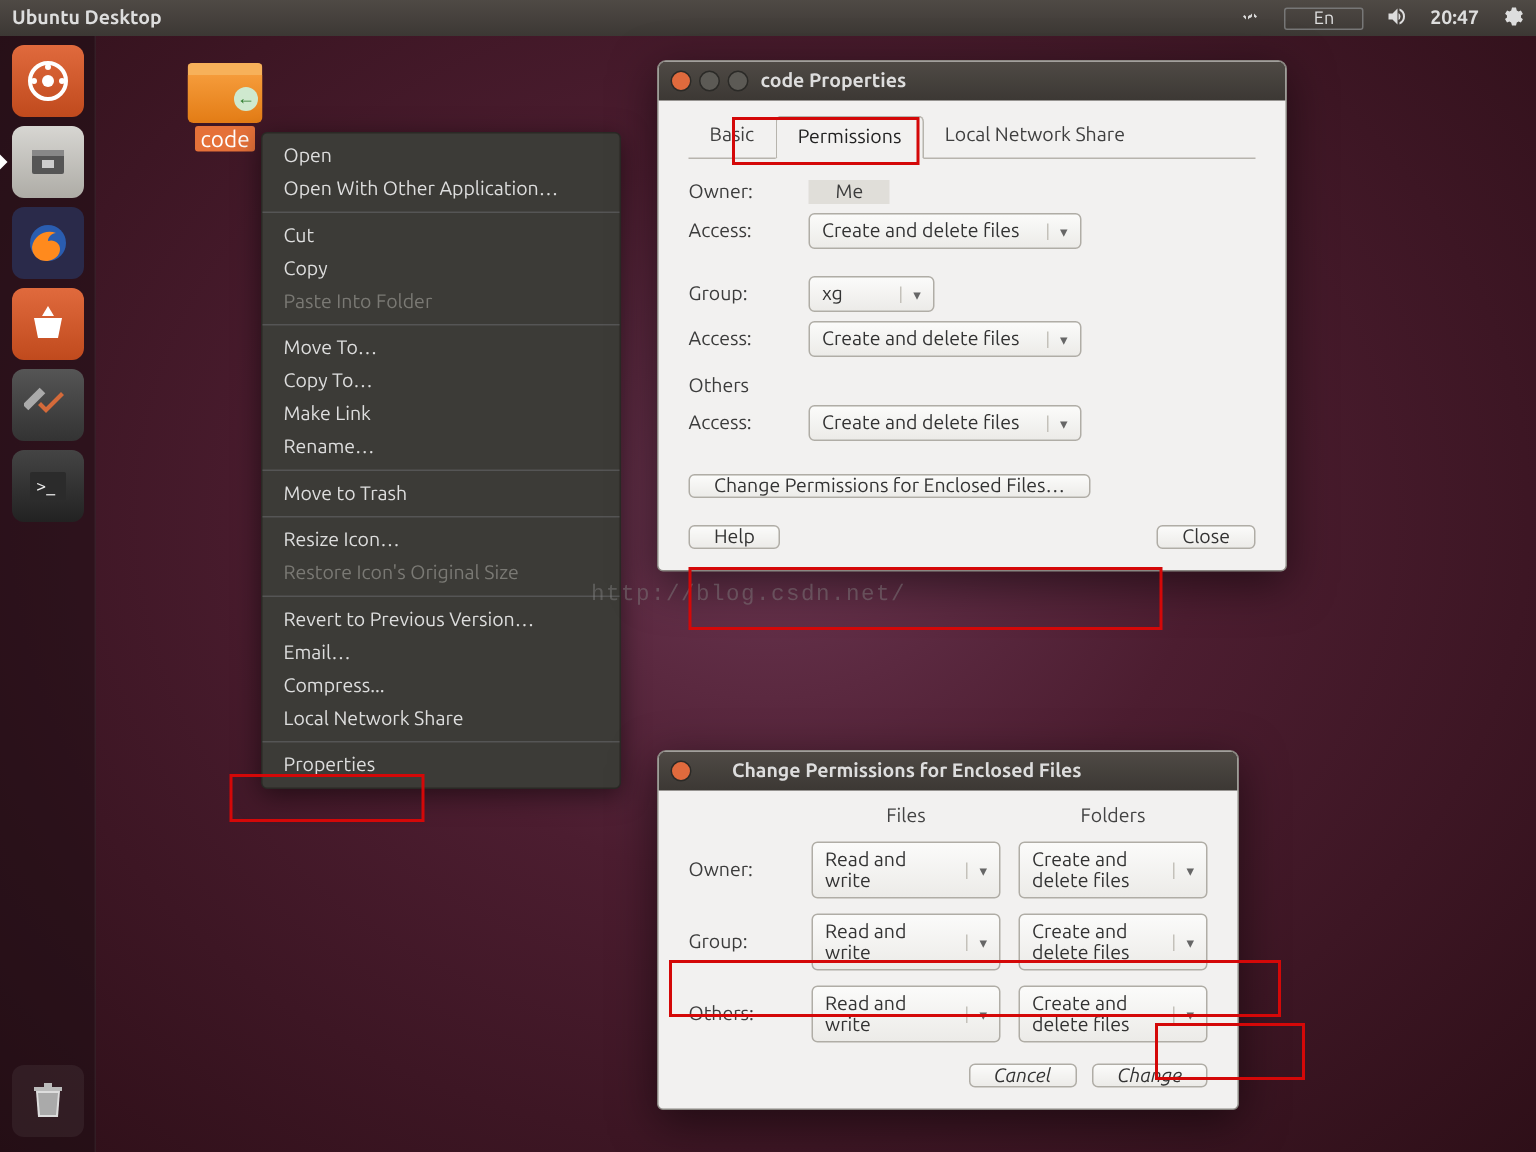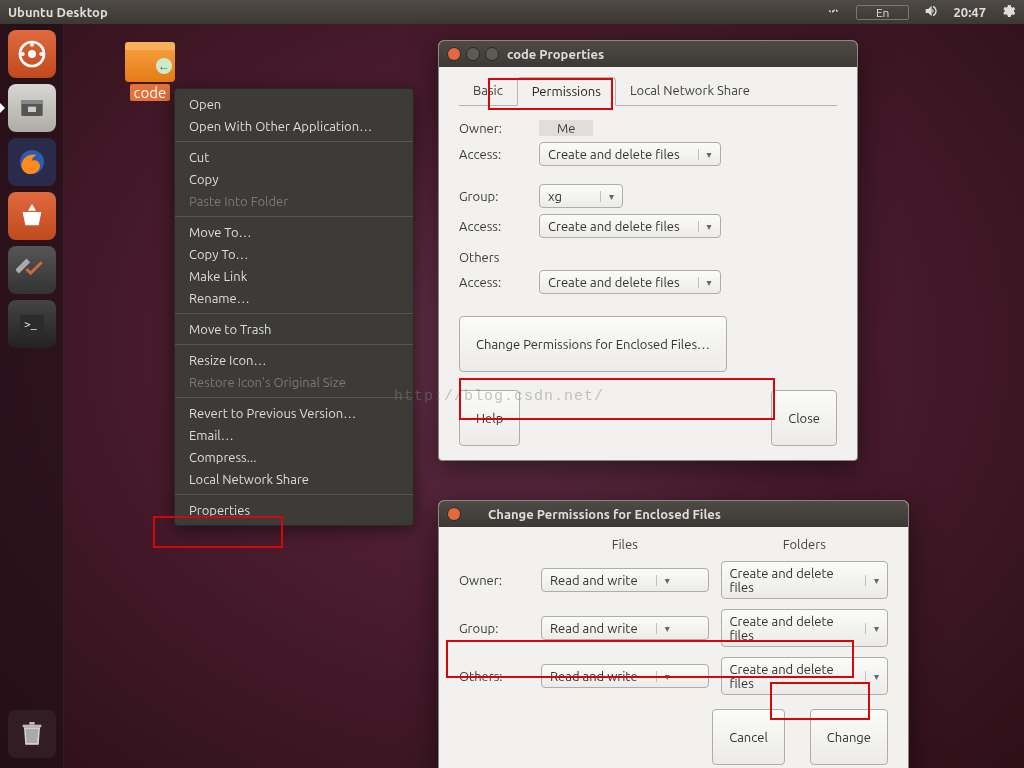--- a/index.html
+++ b/index.html
@@ -56,29 +56,29 @@
   .tabs { display:flex; border-bottom:1px solid #b7b4ad; margin-bottom:14px; }
   .tab { padding:6px 14px 7px; margin-bottom:-1px; color:#404040; }
   .tab.active { background:#f2f1f0; border:1px solid #b7b4ad; border-bottom:1px solid #f2f1f0; border-radius:4px 4px 0 0; color:#222; }
   .form-row { display:flex; align-items:center; margin:6px 0; }
   .form-row .lbl { width:80px; }
   .sel { border:1px solid #b0ada6; background:linear-gradient(#fbfbfa,#ecebe8); border-radius:4px;
          padding:4px 8px; display:inline-flex; align-items:center; gap:8px; color:#333; }
   .sel .caret { margin-left:10px; font-size:10px; color:#666; border-left:1px solid #c4c1ba; padding-left:8px; }
   .section-hdr { margin-top:12px; margin-bottom:4px; }
   .btn { border:1px solid #b0ada6; background:linear-gradient(#fbfbfa,#ecebe8); border-radius:4px;
-         padding:20px 16px; display:inline-block; color:#333; }
+         padding:0 16px; display:inline-block; color:#333; }
   .btn-row { display:flex; justify-content:space-between; margin-top:18px; }
 
   
-  #win-change { top:500px; left:438px; width:471px; }
+  #win-change { top:500px; left:438px; width:388px; }
   #win-change .grid { display:grid; grid-template-columns:70px 1fr 1fr; gap:10px 12px; align-items:center; }
   #win-change .ghead { text-align:center; color:#444; }
   #win-change .glbl { text-align:left; }
-  #win-change .actions { display:flex; justify-content:flex-end; gap:25px; margin-top:14px; }
+  #win-change .actions { display:flex; justify-content:flex-end; gap:10px; margin-top:14px;font-style:italic; }
 
   
   .redbox { position:absolute; border:2px solid #d40808; pointer-events:none; }
   #rb-permtab { top:78px; left:488px; width:125px; height:32px; }
   #rb-changeenc { top:378px; left:459px; width:316px; height:42px; }
   #rb-properties { top:516px; left:153px; width:130px; height:32px; }
   #rb-others { top:640px; left:446px; width:408px; height:38px; }
   #rb-changebtn { top:682px; left:770px; width:100px; height:38px; }
 
   .watermark { position:absolute; top:388px; left:394px; color:rgba(130,130,130,0.45);

